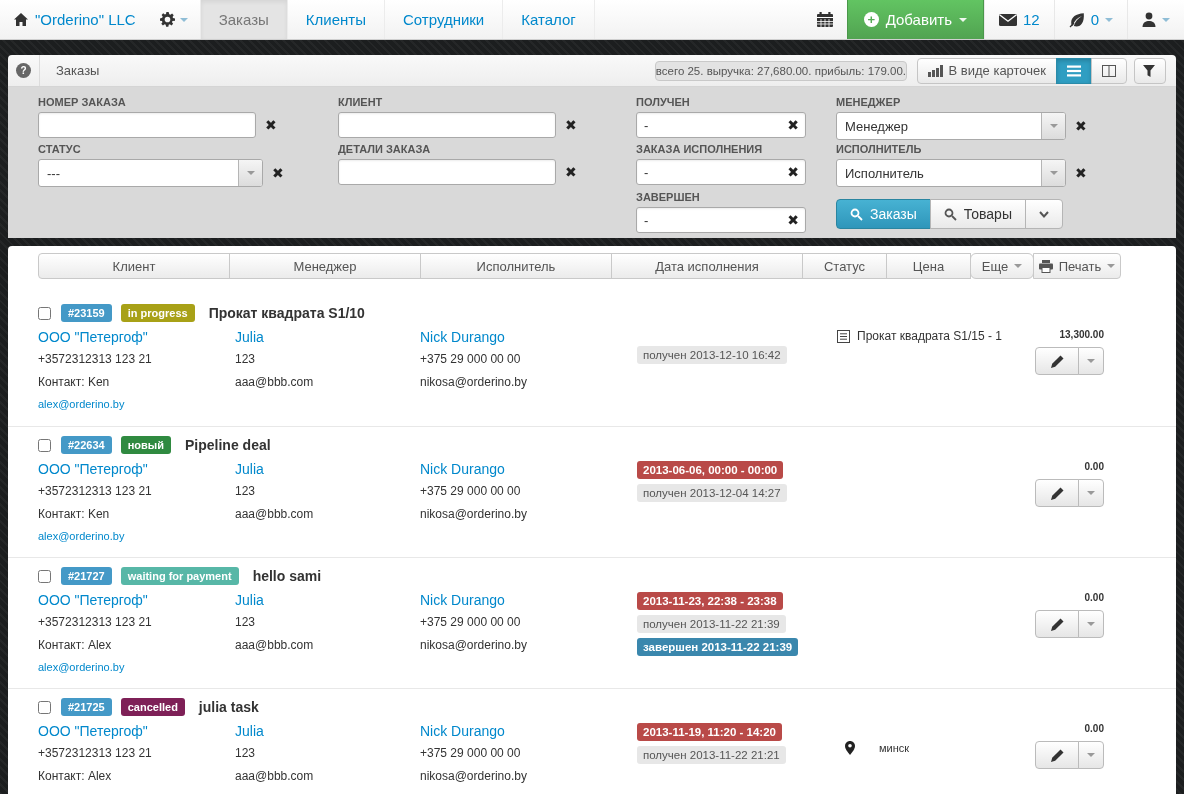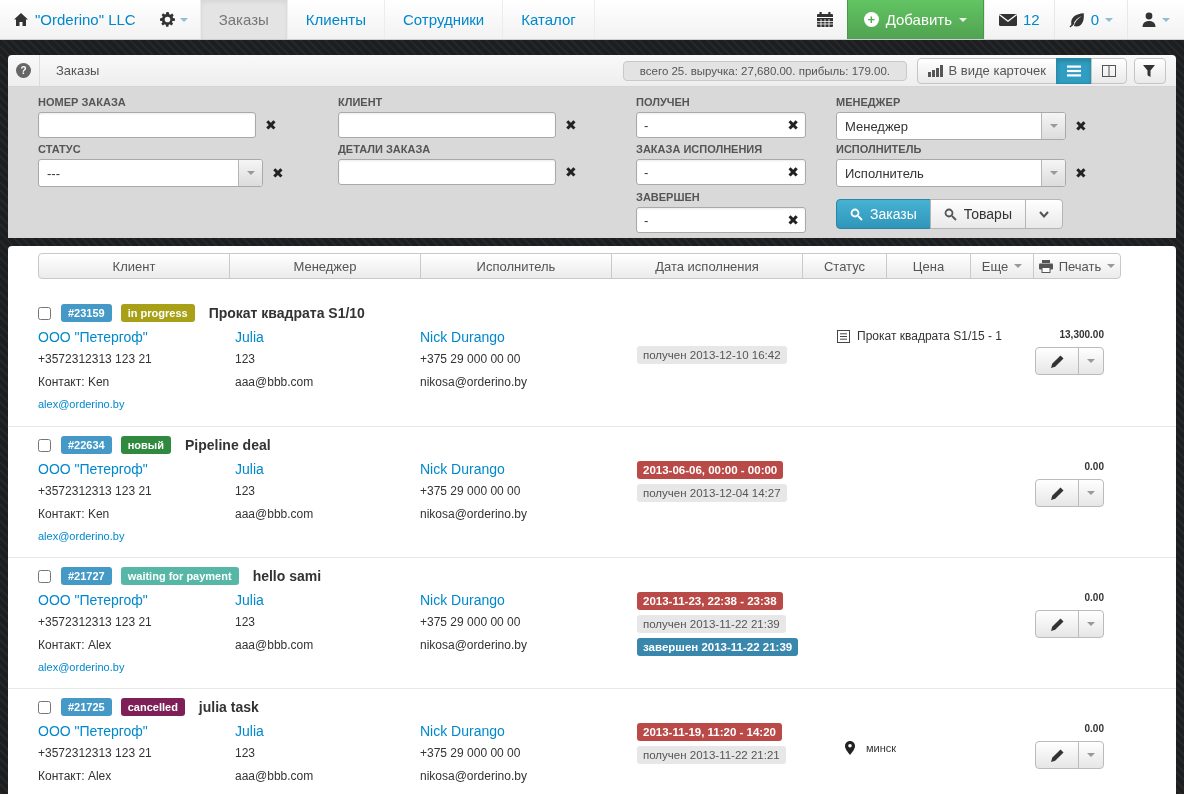--- a/index.html
+++ b/index.html
@@ -28,21 +28,21 @@
   .plus-circle { display:inline-block; width:15px; height:15px; border-radius:50%; background:#fff; color:#55ab55; font-size:13px; font-weight:bold; line-height:15px; text-align:center; }
   .nav-count { display:flex; align-items:center; gap:6px; padding:0 14px; font-size:15px; color:#0088cc; border-left:1px solid #e8e8e8; cursor:pointer; }
 
   
   .panel-top { margin:15px 8px 0; border-radius:4px 4px 0 0; overflow:hidden; }
   .titlebar { height:32px; display:flex; align-items:center; background:linear-gradient(#f9f9f9,#eeeeee); border-bottom:1px solid #d5d5d5; }
   .help-cell { width:32px; align-self:stretch; display:flex; align-items:center; justify-content:center; border-right:1px solid #dcdcdc; cursor:pointer; }
   .help-badge { width:15px; height:15px; border-radius:50%; background:#666; color:#fff; font-size:10px; font-weight:bold; text-align:center; line-height:15px; }
   .page-title { margin-left:16px; color:#555; font-size:13px; }
   .titlebar-right { margin-left:auto; display:flex; align-items:center; padding-right:10px; }
-  .stats-pill { background:#e3e3e3; border:1px solid #c9c9c9; border-radius:4px; padding:3px 16px; font-size:11.5px; color:#555; margin-right:10px; }
+  .stats-pill { background:#e3e3e3; border:1px solid #c9c9c9; border-radius:4px; padding:3px 0; font-size:11.5px; color:#555; margin-right:10px; }
   .btn { display:inline-flex; align-items:center; justify-content:flex-end; gap:6px; height:26px; padding:0 10px; background:linear-gradient(#ffffff,#e9e9e9); border:1px solid #c5c5c5; color:#555; font-size:13px; cursor:pointer; }
   .btn-group { display:inline-flex; }
   .btn-group .btn { margin-right:-1px; }
   .btn-group .btn:first-child { border-radius:4px 0 0 4px; }
   .btn-group .btn:last-child { border-radius:0 4px 4px 0; margin-right:0; }
   .btn.active-blue { background:#2f9ec2; border-color:#27priv89a9; border-color:#2a8ba9; box-shadow:inset 0 2px 4px rgba(0,0,0,.18); }
   .btn.single { border-radius:4px; margin-left:7px; width:32px; }
   .bars { display:inline-flex; align-items:flex-end; gap:1.5px; height:12px; }
   .bars i { display:block; width:2.5px; background:#555; }
 
@@ -64,21 +64,21 @@
   .sbtn.primary { background:linear-gradient(#47b2d3,#2f96ba); border-color:#2a85a0; color:#fff; }
   .sbtn.last { border-radius:0 4px 4px 0; margin-right:0; width:38px; justify-content:center; }
 
   
   .list-panel { margin:8px 8px 0; background:#fff; border-radius:4px 4px 0 0; min-height:548px; }
   .thead { display:flex; padding:7px 0 0 30px; }
   .th { height:26px; display:inline-flex; align-items:center; justify-content:center; gap:6px; background:linear-gradient(#ffffff,#ebebeb); border:1px solid #c9c9c9; margin-right:-1px; color:#555; font-size:13px; cursor:pointer; }
   .th:first-child { border-radius:4px 0 0 4px; }
   .th:last-child { border-radius:0 4px 4px 0; }
   .w-client,.w-manager,.w-exec,.w-date { width:192px; }
-  .w-status { width:85px; } .w-price { width:85px; } .w-more { width:64px; } .w-print { width:88px; }
+  .w-status { width:85px; } .w-price { width:85px; } .w-more { width:64px;border-radius:6px; } .w-print { width:88px; }
 
   .orders { padding-top:16px; }
   .order-row { position:relative; height:131px; border-top:1px solid #e8e8e8; }
   .order-row:first-child { border-top:none; }
   .row-head { position:absolute; top:9px; left:30px; display:flex; align-items:center; }
   .row-head input[type=checkbox] { width:13px; height:13px; margin-right:10px; }
   .id-badge { background:#4499c7; color:#fff; font-size:11px; font-weight:bold; padding:3px 7px; border-radius:3px; margin-right:9px; cursor:pointer; }
   .st-badge { color:#fff; font-size:11px; font-weight:bold; padding:3px 7px; border-radius:3px; margin-right:14px; }
   .o-title { font-size:14px; font-weight:bold; color:#333; }
   .cells { position:absolute; top:34px; left:0; right:0; }
@@ -91,21 +91,21 @@
   .c-price { right:72px; text-align:right; }
   .pname { font-size:14px; margin-bottom:7px; display:inline-block; }
   .pline { font-size:12px; color:#333; margin-bottom:9px; }
   .pmail { font-size:11px; }
   .dbadge { display:inline-block; font-size:11.5px; padding:3px 6px; border-radius:3px; margin-bottom:5px; }
   .dbadge.due { background:#b94a48; color:#fff; font-weight:bold; }
   .dbadge.received { background:#e7e7e7; color:#555; }
   .dbadge.completed { background:#3a87ad; color:#fff; font-weight:bold; }
   .dbadge.solo { margin-top:17px; }
   .items-line { display:flex; align-items:center; gap:7px; font-size:12px; color:#333; }
-  .loc-line { display:flex; align-items:center; gap:11px; font-size:11px; color:#333; margin-top:18px; margin-left:8px; }
+  .loc-line { display:flex; align-items:center; gap:24px; font-size:11px; color:#333; margin-top:18px; margin-left:8px; }
   .price { font-size:10px; font-weight:bold; color:#333; }
   .edit-group { display:inline-flex; margin-top:7px; }
   .ebtn { height:28px; display:inline-flex; align-items:center; justify-content:center; background:linear-gradient(#ffffff,#e6e6e6); border:1px solid #bbb; cursor:pointer; }
   .ebtn.pencil { width:44px; border-radius:4px 0 0 4px; }
   .ebtn.dd { width:26px; border-radius:0 4px 4px 0; margin-left:-1px; }
   svg { display:block; }
 </style>
 </head>
 <body>
 

